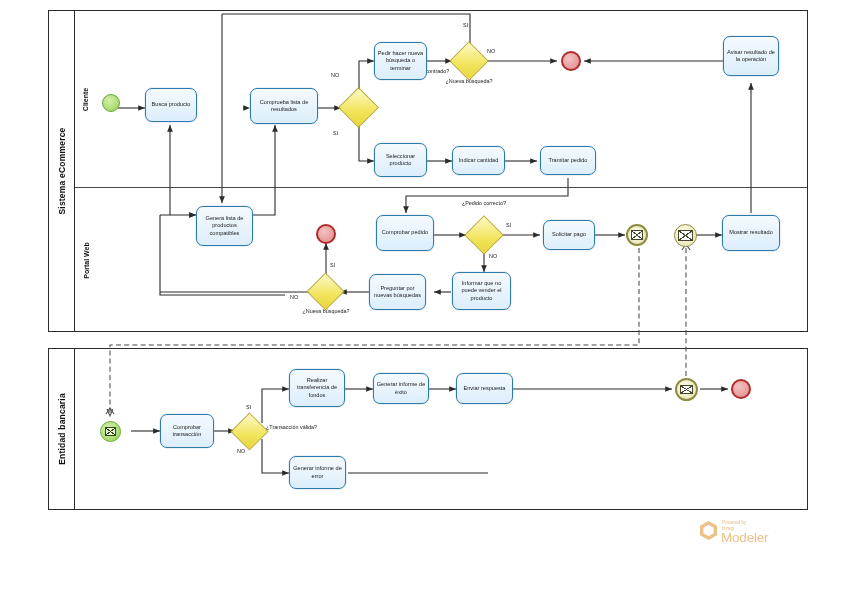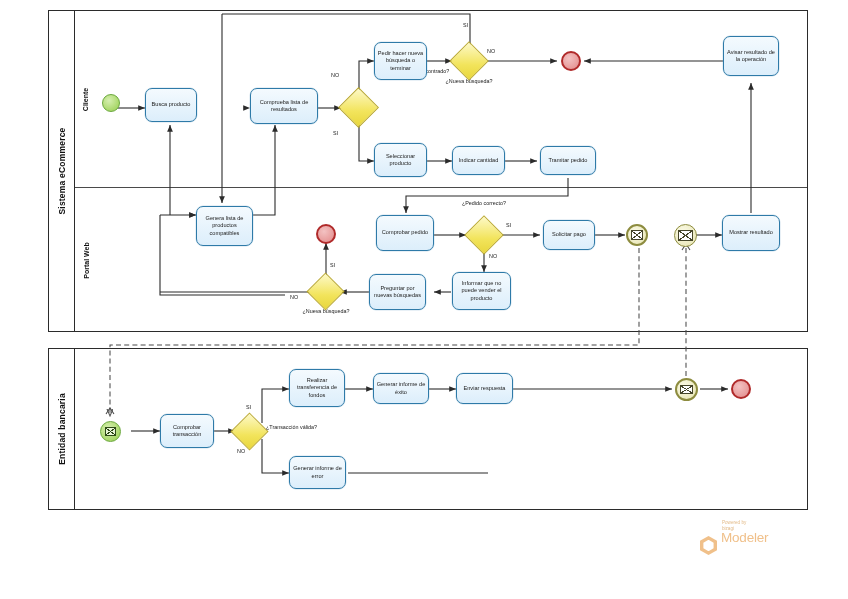--- a/index.html
+++ b/index.html
@@ -49,21 +49,21 @@
   .ev-msg .env:after{background:
      linear-gradient(to bottom left,transparent 46%,#46462a 46%,#46462a 54%,transparent 54%);}
   .ev-start.msg{display:flex;align-items:center;justify-content:center;}
   .ev-start.msg .env{width:52%;height:36%;border:.8px solid #2d4a16;background:#eaf7d8;position:relative;}
   .ev-start.msg .env:before{content:"";position:absolute;left:0;top:0;width:100%;height:100%;
      background:linear-gradient(to bottom right,transparent 46%,#2d4a16 46%,#2d4a16 54%,transparent 54%);}
   .ev-start.msg .env:after{content:"";position:absolute;left:0;top:0;width:100%;height:100%;
      background:linear-gradient(to bottom left,transparent 46%,#2d4a16 46%,#2d4a16 54%,transparent 54%);}
 
   
-  .wm{position:absolute;display:flex;align-items:flex-end;gap:4px;}
+  .wm{position:absolute;display:flex;align-items:flex-start;gap:4px;}
   .wm .pw{font-size:4.6px;color:#e3bb89;position:absolute;left:22px;top:-1px;}
   .wm .hex{width:17px;height:19px;background:#f0c08a;
       clip-path:polygon(50% 0%,100% 25%,100% 75%,50% 100%,0% 75%,0% 25%);position:relative;}
   .wm .hex:after{content:"";position:absolute;left:3.4px;top:3.8px;width:10.2px;height:11.4px;
       background:#ffffff;clip-path:polygon(50% 0%,100% 25%,100% 75%,50% 100%,0% 75%,0% 25%);}
   .wm .brand{font-size:4.6px;color:#e3bb89;position:absolute;left:22px;top:5px;}
   .wm .modeler{font-size:13.5px;color:#f0c08a;letter-spacing:-.2px;position:absolute;left:21px;top:9px;}
 </style>
 </head>
 <body>

